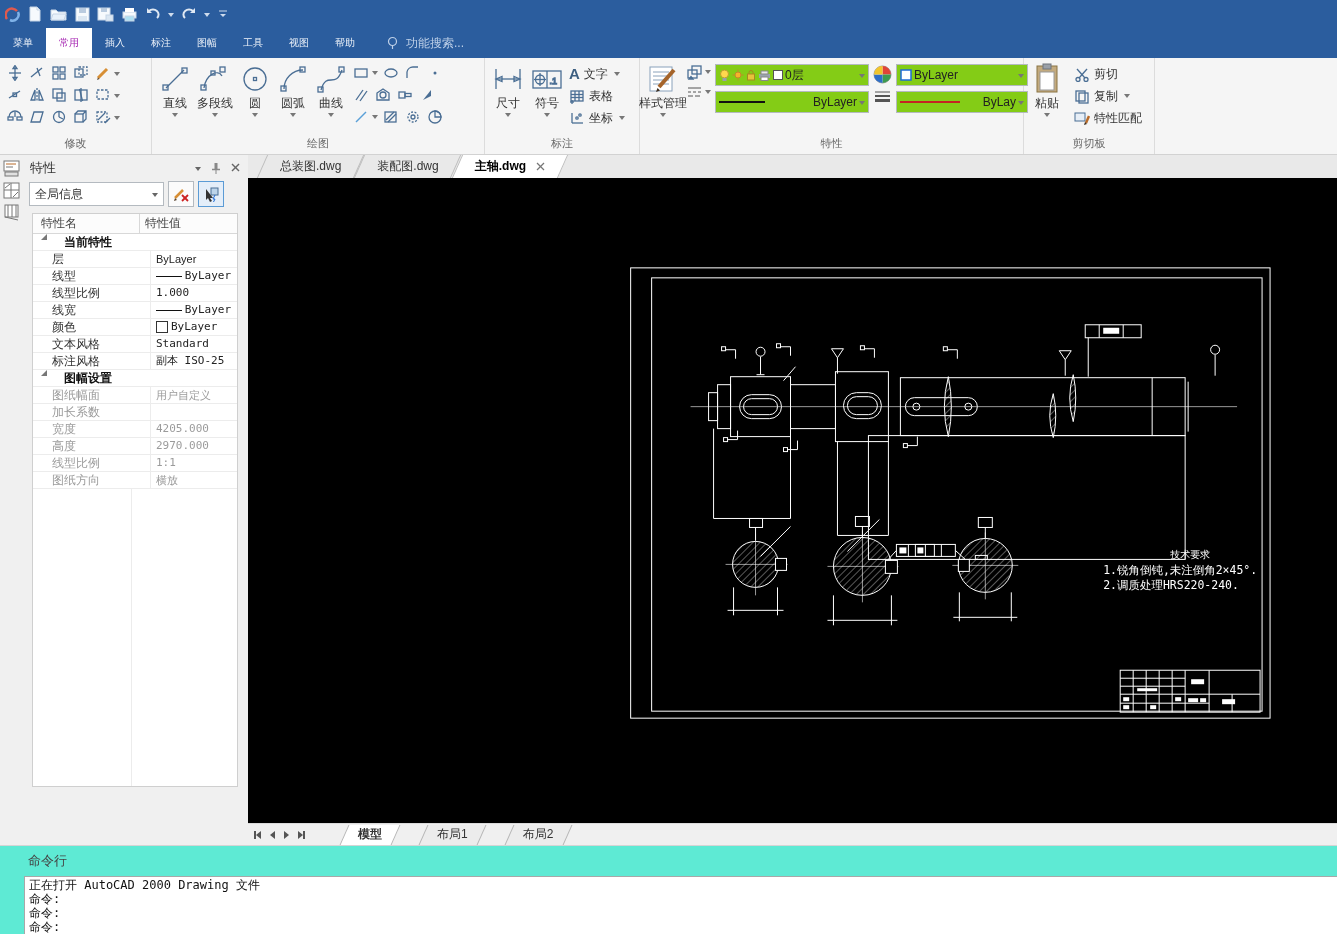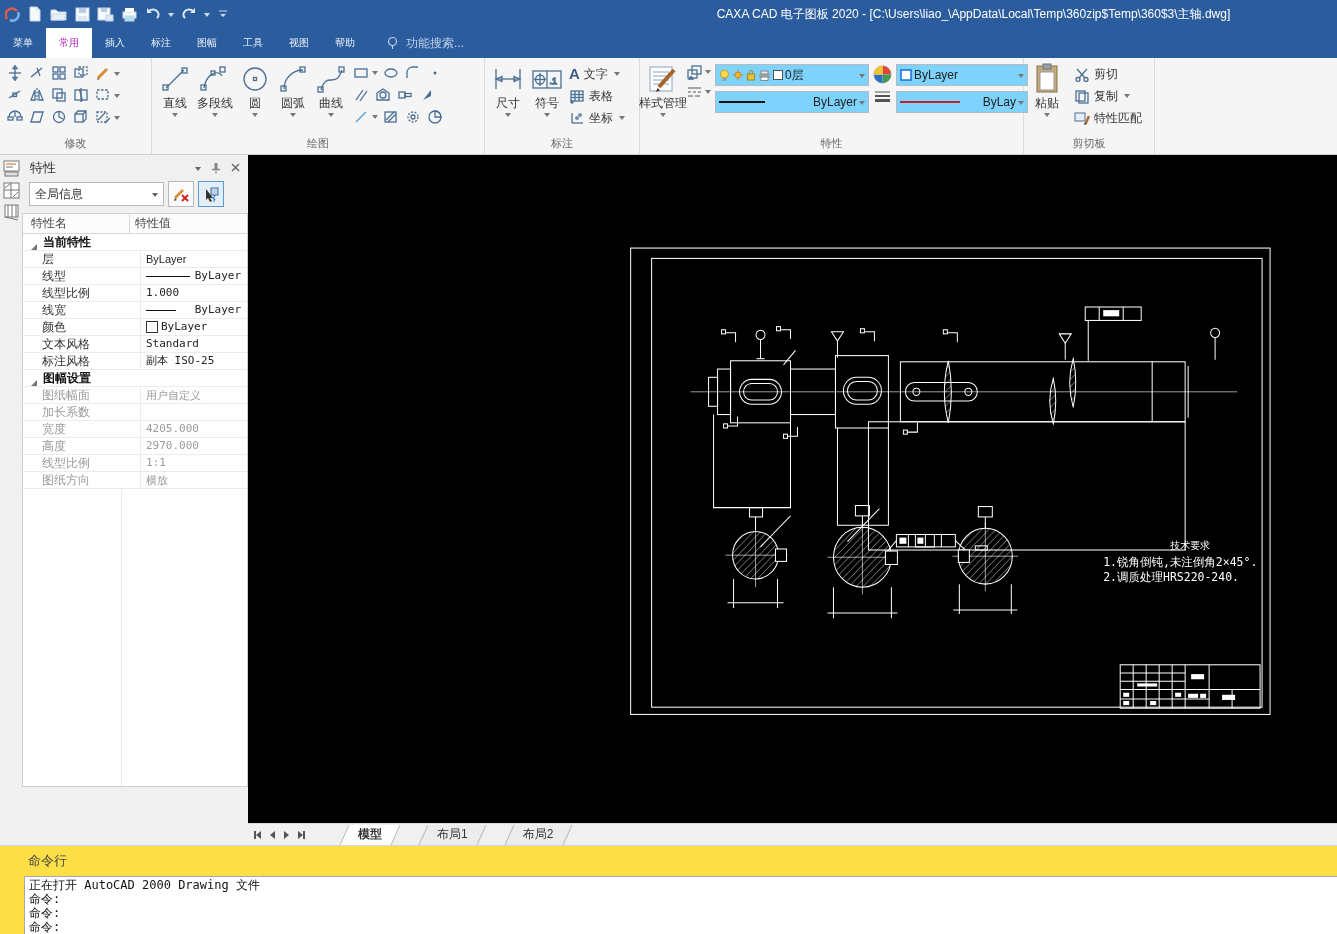--- a/index.html
+++ b/index.html
@@ -22,45 +22,45 @@
   .rg-label{height:19px;line-height:17px;text-align:center;font-size:11px;color:#666;}
   .bigbtn{display:flex;flex-direction:column;align-items:center;padding:1px 3px;min-width:32px;}
   .bb-ic{height:34px;display:flex;align-items:center;justify-content:center;}
   .bb-lb{font-size:12px;color:#333;line-height:15px;white-space:nowrap;}
   .caret{width:0;height:0;border-left:3px solid transparent;border-right:3px solid transparent;border-top:4px solid #777;margin-top:2px;}
   .caret.inline{margin:0 0 0 2px;display:inline-block;}
   .ic *{stroke:#4a6e94;fill:none;stroke-width:1.3;}
   .srow{display:flex;align-items:center;height:22px;}
   .sic{width:22px;height:22px;display:flex;align-items:center;justify-content:center;}
   .mini{display:flex;align-items:center;gap:4px;height:22px;padding:0 2px;color:#333;white-space:nowrap;}
-  .combo{display:flex;align-items:center;background:#7dd3fc;border:1px solid #b4bac0;height:20px;padding:0 3px;gap:2px;font-size:12px;color:#222;white-space:nowrap;}
+  .combo{display:flex;align-items:center;background:#84cc16;border:1px solid #b4bac0;height:20px;padding:0 3px;gap:2px;font-size:12px;color:#222;white-space:nowrap;}
   .combo .sp{flex:1}
   .cline{height:0;border-top:2px solid #111;width:46px;}
   .cline.red{border-top-color:#c42222;width:60px;}
   .aglyph{font-size:15px;font-weight:bold;color:#3c5e80;line-height:14px;}
   
   .sidestrip{position:absolute;left:0;top:155px;width:22px;bottom:89px;background:#f0f0f0;display:flex;flex-direction:column;align-items:center;padding-top:5px;gap:5px;}
   .ppanel{position:absolute;left:22px;top:155px;width:226px;bottom:89px;background:#f0f0f0;border-right:1px solid #cfcfcf;display:flex;flex-direction:column;}
   .pp-head{height:25px;display:flex;align-items:center;padding:0 8px;color:#333;font-size:13px;}
   .pp-head .sp{flex:1}
   .pp-hicon{margin-left:10px;display:flex;align-items:center;color:#666;}
   .pp-crow{display:flex;gap:4px;padding:1px 24px 6px 7px;align-items:center;}
   .pp-combo{flex:1;display:flex;align-items:center;background:#fff;border:1px solid #b4bac0;height:22px;padding:0 5px;color:#333;}
   .pp-btn{width:24px;height:24px;border:1px solid #b4bac0;background:#fbfbfb;display:flex;align-items:center;justify-content:center;}
   .pp-btn.on{border-color:#5b9bd5;background:#e4eef9;}
-  .pp-white{margin:0 0;background:#fff;border:1px solid #cfcfcf;height:572px;display:flex;flex-direction:column;font-size:12px;}
+  .pp-white{margin:0 10px;background:#fff;border:1px solid #cfcfcf;height:572px;display:flex;flex-direction:column;font-size:12px;}
   .phead{display:flex;height:19px;line-height:19px;border-bottom:1px solid #d8d8d8;color:#444;background:#fcfcfc;}
   .phead .c1{width:98px;padding-left:8px;border-right:1px solid #d8d8d8;}
   .phead .c2{flex:1;padding-left:5px;}
   .prow{display:flex;height:16px;line-height:16px;border-bottom:1px solid #ececec;}
   .prow .c1{width:98px;padding-left:19px;border-right:1px solid #ececec;overflow:hidden;white-space:nowrap;}
   .prow .c2{flex:1;padding-left:5px;display:flex;align-items:center;gap:3px;overflow:hidden;white-space:nowrap;
             font-family:"DejaVu Sans Mono","Liberation Mono",monospace;font-size:11px;color:#222;}
   .prow.group{font-weight:bold;color:#111;}
-  .prow.group .g1{flex:1;padding-left:8px;display:flex;align-items:flex-end;gap:6px;}
+  .prow.group .g1{flex:1;padding-left:8px;display:flex;align-items:flex-start;gap:17px;}
   .prow.dis .c1,.prow.dis .c2{color:#9b9b9b;}
   .tri{width:0;height:0;border-left:6px solid transparent;border-bottom:6px solid #777;}
   .vline-fill{flex:1;position:relative;}
   .vline-fill::before{content:'';position:absolute;left:98px;top:0;bottom:0;border-left:1px solid #ececec;}
   .swatch{width:10px;height:10px;border:1px solid #333;background:#fff;display:inline-block;}
   .pline{display:inline-block;width:44px;border-top:1px solid #111;}
   
   .docarea{position:absolute;left:248px;top:155px;right:0;bottom:89px;display:flex;flex-direction:column;}
   .dtabs{height:23px;background:#e9e9e9;display:flex;align-items:stretch;padding-left:14px;}
   .dtab{position:relative;display:flex;align-items:center;padding:0 18px;font-size:12px;color:#333;}
@@ -75,21 +75,21 @@
   .nav span{display:flex;align-items:center;}
   .tri-l{width:0;height:0;border-top:4px solid transparent;border-bottom:4px solid transparent;border-right:5px solid #555;}
   .tri-r{width:0;height:0;border-top:4px solid transparent;border-bottom:4px solid transparent;border-left:5px solid #555;}
   .nbar{width:2px;height:8px;background:#555;}
   .ltab{position:relative;display:flex;align-items:center;padding:0 14px;height:20px;font-size:12px;color:#333;}
   .ltab .skbg{position:absolute;inset:0;transform:skewX(-24deg);border-left:1px solid #b5b5b5;border-right:1px solid #b5b5b5;background:#ececec;}
   .ltab.active .skbg{background:#fff;}
   .ltab.active{font-weight:bold;}
   .ltab>*{position:relative;}
   
-  .cmdpanel{position:absolute;left:0;right:0;top:845px;height:89px;background:#fde047;border-top:1px solid #d5d5d5;}
+  .cmdpanel{position:absolute;left:0;right:0;top:845px;height:89px;background:#5eead4;border-top:1px solid #d5d5d5;}
   .cmd-title{margin-top:4px;height:21px;line-height:21px;padding-left:28px;color:#444;font-size:13px;}
   .cmd-box{position:absolute;left:24px;right:0;top:30px;bottom:0;background:#fff;border-left:1px solid #a8a8a8;border-top:1px solid #a8a8a8;
            padding:1px 0 0 4px;font-family:"DejaVu Sans Mono","Liberation Mono",monospace;font-size:12px;color:#111;line-height:14px;}
 </style>
 </head>
 <body>
 
 <div class="titlebar">
   <div class="qat">
     <svg width="15" height="15">
@@ -127,21 +127,20 @@
     <svg width="16" height="14">
         <path d="M4 11 A5 4.5 0 1 1 12 4" stroke="#dfe8f3" stroke-width="2" fill="none"></path>
         <path d="M14 1 v5 h-5 z" fill="#dfe8f3"></path>
       </svg>
     <span class="caret" style="border-top-color:#cfdced"></span>
     <svg width="12" height="12">
         <line x1="2" y1="3" x2="10" y2="3" stroke="#cfdced"></line>
         <path d="M3 6 l3 3 l3 -3 z" fill="#cfdced"></path>
       </svg>
   </div>
-  <div class="title-text">CAXA CAD 电子图板 2020 - [C:\Users\liao_\AppData\Local\Temp\360zip$Temp\360$3\主轴.dwg]</div>
 </div>
 
 <div class="menubar">
   <div class="mitem">菜单</div>
   <div class="mitem active">常用</div>
   <div class="mitem">插入</div>
   <div class="mitem">标注</div>
   <div class="mitem">图幅</div>
   <div class="mitem">工具</div>
   <div class="mitem">视图</div>
@@ -762,20 +761,38 @@
       </div>
     <div class="prow dis">
         <span class="c1">图纸方向</span>
         <span class="c2" style="font-family:'Liberation Sans',sans-serif">横放</span>
       </div>
     <div class="vline-fill"></div>
   </div>
 </div>
 
 <div class="docarea">
+  <div class="dtabs">
+    <div class="dtab">
+        <span class="skbg"></span>
+        <span>总装图.dwg</span>
+      </div>
+    <div class="dtab">
+        <span class="skbg"></span>
+        <span>装配图.dwg</span>
+      </div>
+    <div class="dtab active">
+        <span class="skbg"></span>
+        <span>主轴.dwg</span>
+      <svg width="9" height="9" style="margin-left:10px">
+          <line x1="1" y1="1" x2="8" y2="8" stroke="#777" stroke-width="1.3"></line>
+          <line x1="8" y1="1" x2="1" y2="8" stroke="#777" stroke-width="1.3"></line>
+        </svg>
+    </div>
+  </div>
 
   <div class="canvas">
     <svg viewBox="0 0 1090 646" width="100%" height="100%" preserveAspectRatio="none">
       <defs>
         <pattern id="h45" width="5" height="5" patternUnits="userSpaceOnUse" patternTransform="rotate(45)">
           <line x1="0" y1="0" x2="0" y2="5" stroke="#fff" stroke-width="0.7"></line>
         </pattern>
       </defs>
       <g stroke="#fff" fill="none" stroke-width="1">
 

